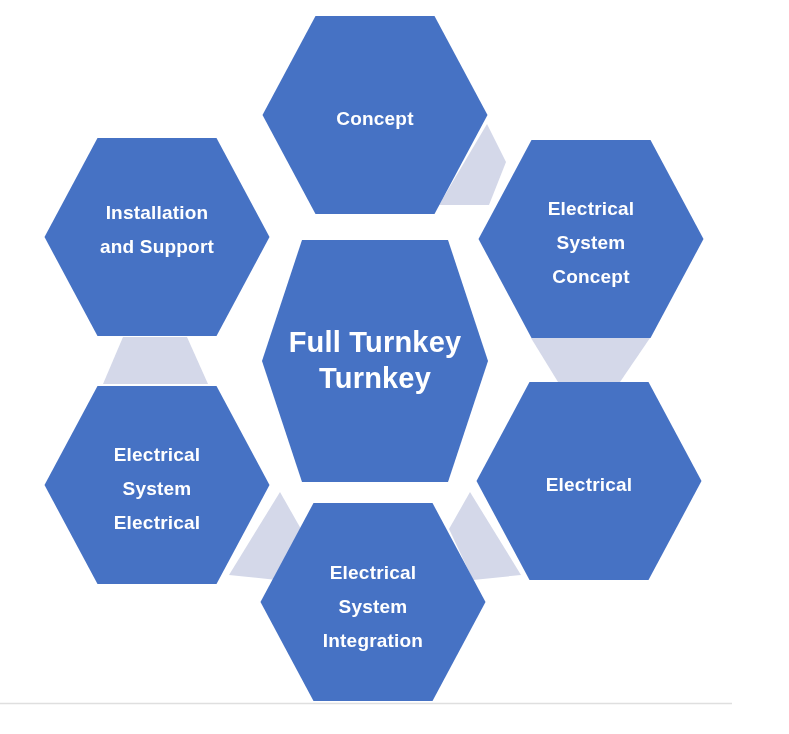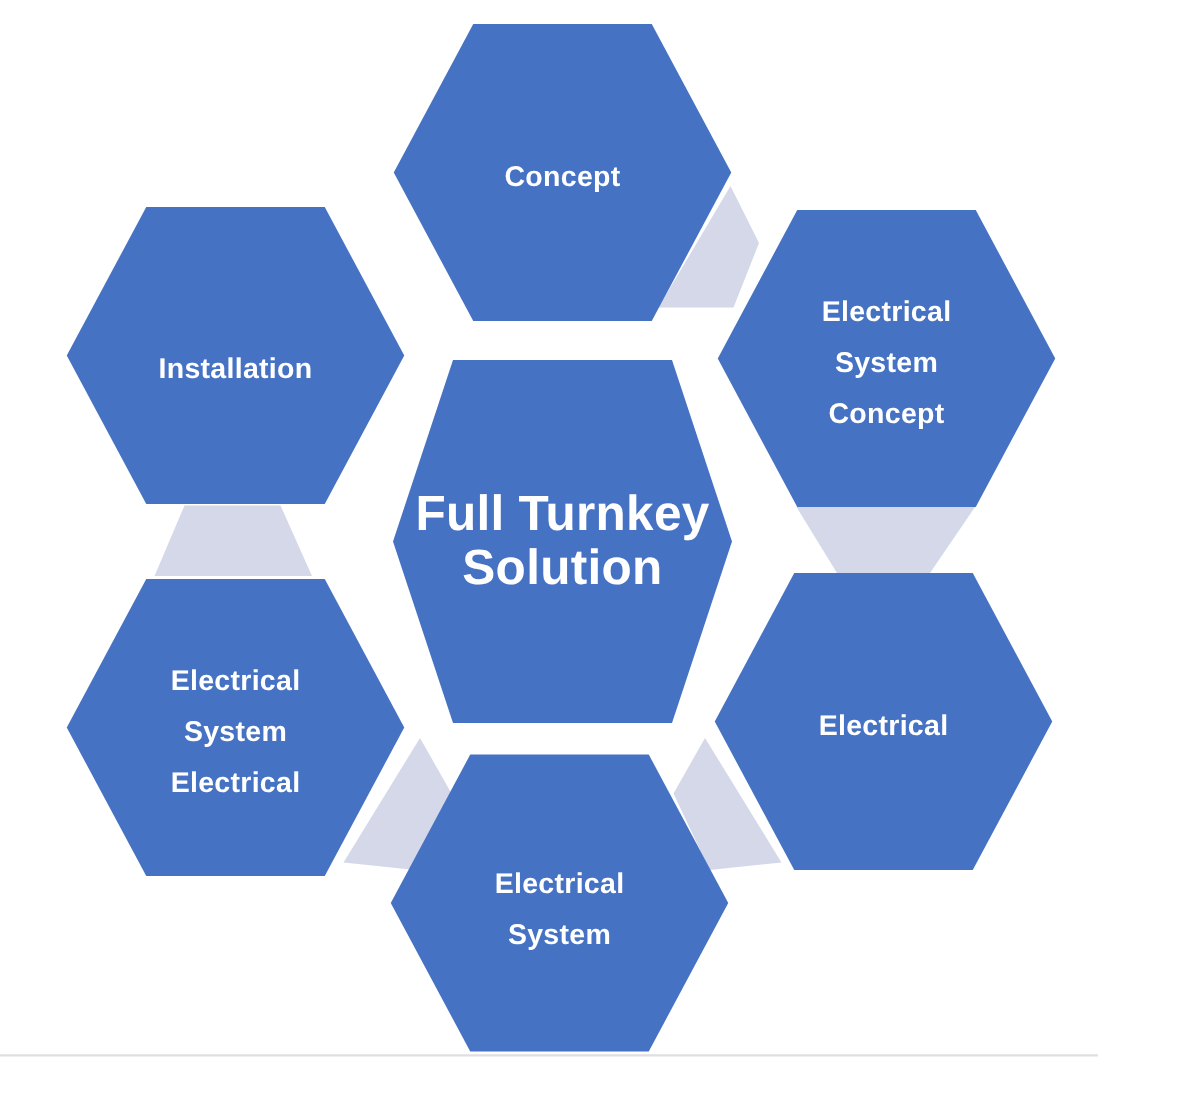--- a/index.html
+++ b/index.html
@@ -26,21 +26,21 @@
     width: 230px;
     text-align: center;
     color: #ffffff;
     font-weight: 600;
     font-size: 19px;
     line-height: 34px;
     letter-spacing: 0.2px;
     pointer-events: none;
   }
   .hex-label.center {
-    font-size: 33px;
+    font-size: 29px;
     line-height: 36px;
   }
 </style>
 </head>
 <body>
 
 <div class="canvas">
 
   <svg width="789" height="734" viewBox="0 0 789 734">
 
@@ -72,30 +72,32 @@
     <div>Concept</div>
   </div>
 
   <div class="hex-label" style="left:589px; top:485px;">
     <div>Electrical</div>
   </div>
 
   <div class="hex-label" style="left:373px; top:607px;">
     <div>Electrical</div>
     <div>System</div>
+    <div>Integration</div>
   </div>
 
   <div class="hex-label" style="left:157px; top:489px;">
     <div>Electrical</div>
     <div>System</div>
     <div>Electrical</div>
   </div>
 
-  <div class="hex-label" style="left:157px; top:247px;">
+  <div class="hex-label" style="left:157px; top:230px;">
     <div>Installation</div>
+    <div>and Support</div>
   </div>
 
   <div class="hex-label center" style="left:375px; top:360px;">
     <div>Full Turnkey</div>
-    <div>Solution</div>
+    <div>Turnkey</div>
   </div>
 
 </div>
 
 </body></html>

